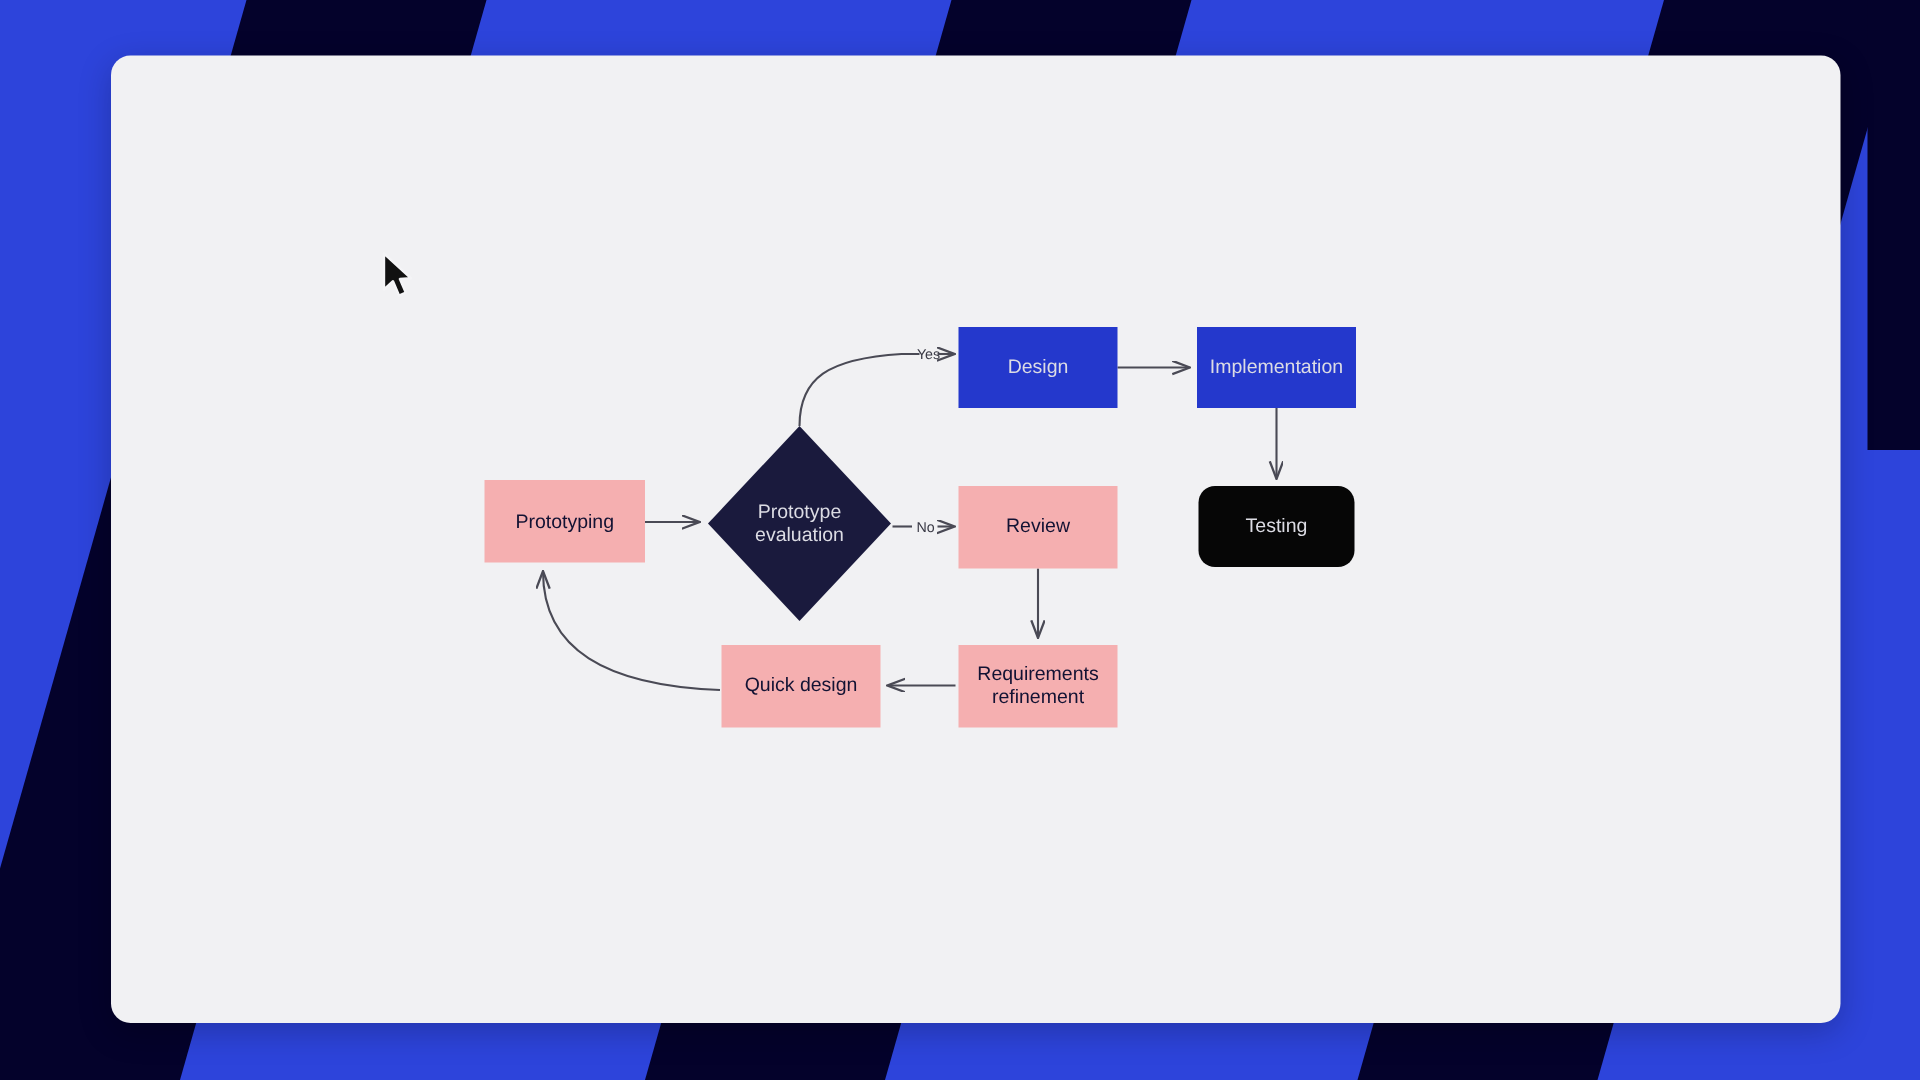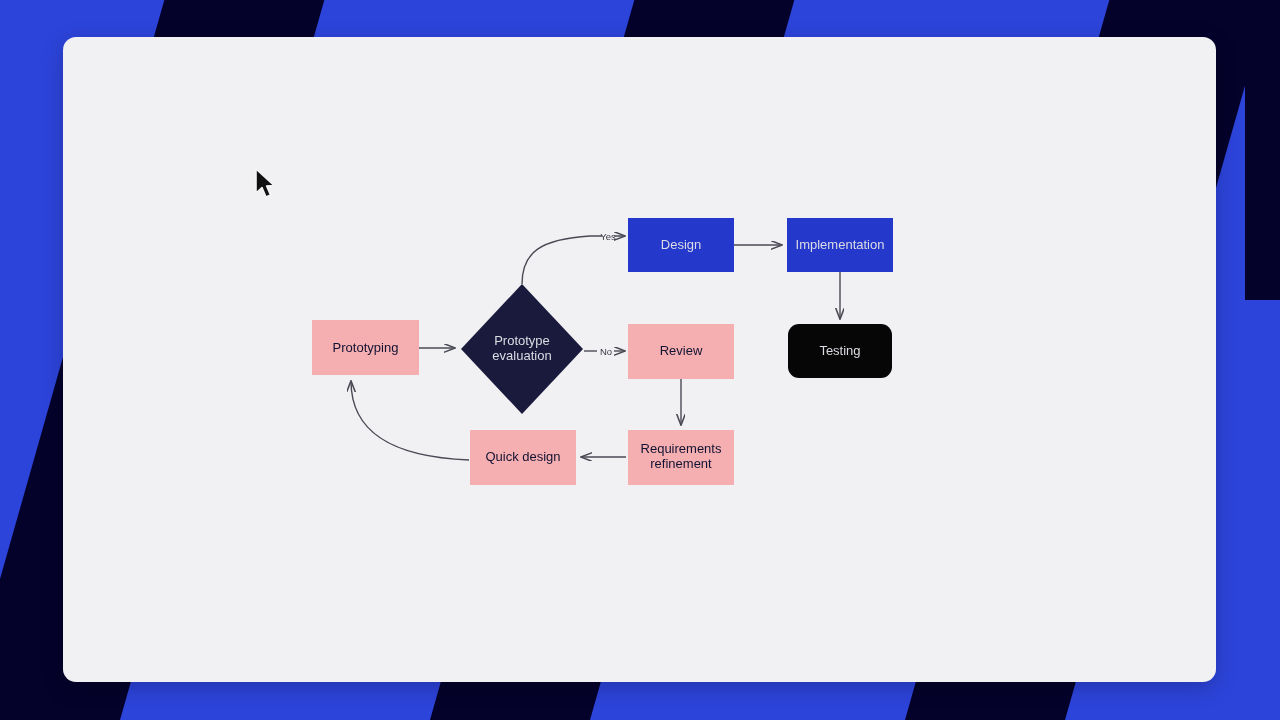--- a/index.html
+++ b/index.html
@@ -23,21 +23,21 @@
   #bg-stripes {
     position: absolute;
     inset: 0;
     width: 1280px;
     height: 720px;
   }
 
   
   #canvas-card {
     position: absolute;
-    left: 63px;
+    left: 74px;
     top: 37px;
     width: 1153px;
     height: 645px;
     background: #F1F1F3;
     border-radius: 13px;
     box-shadow: 0 6px 22px rgba(0,0,0,0.22);
     overflow: hidden;
     text-align: center;
   }
 

